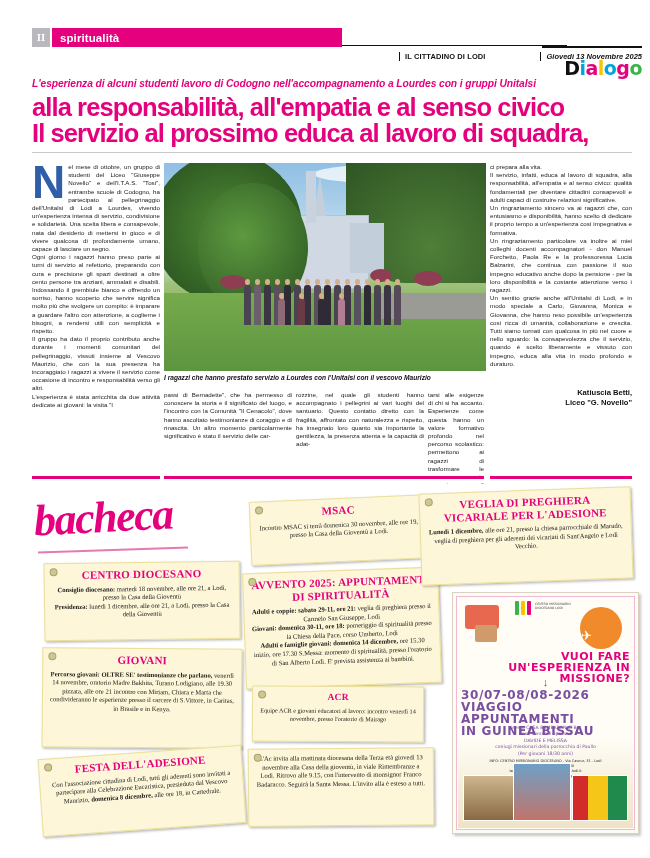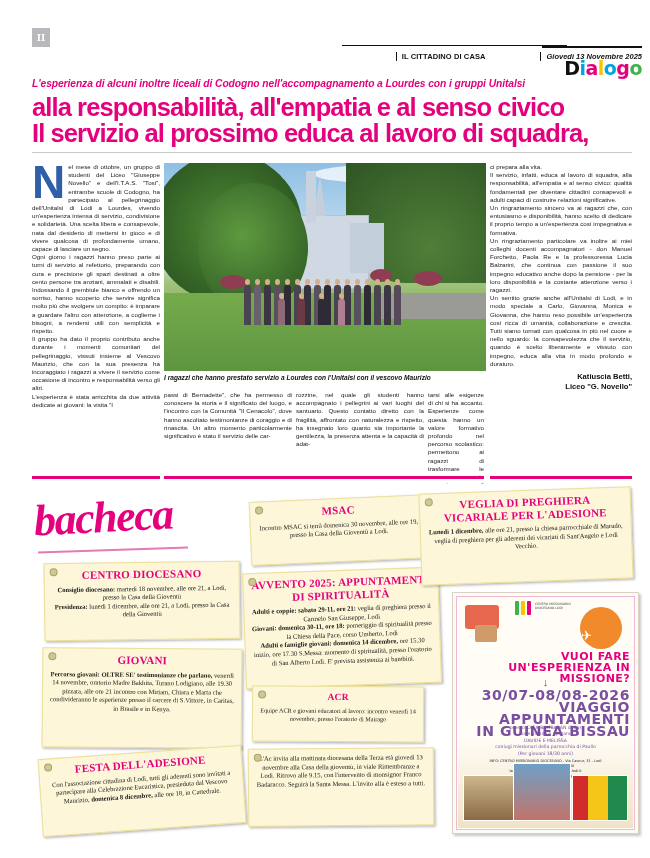--- a/index.html
+++ b/index.html
@@ -44,21 +44,21 @@
   .col{position:absolute;font-size:6.2px;line-height:8.2px;color:#1a1a1a;text-align:justify;
        font-family:"Liberation Sans",sans-serif;}
   .col p{margin:0;}
   .col1{left:32px;top:163px;width:128px;}
   .col2{left:164px;top:391px;width:128px;}
   .col3{left:296px;top:391px;width:128px;}
   .col4{left:428px;top:391px;width:56px;}
   .col5{left:490px;top:163px;width:142px;}
   .dropcap{float:left;font-size:46px;line-height:36px;font-weight:bold;color:#2f5fa8;
            margin:1px 3px 0 0;font-family:"Liberation Sans",sans-serif;}
-  .signature{margin-top:4px;text-align:right;font-weight:bold;font-size:7.6px;line-height:9.5px;
+  .signature{margin-top:20px;text-align:right;font-weight:bold;font-size:7.6px;line-height:9.5px;
              color:#111;}
 
   
   .photo{position:absolute;left:164px;top:163px;width:322px;height:208px;overflow:hidden;}
   .photo .sky{position:absolute;inset:0;background:linear-gradient(#8fbfe4 0%,#bcd9ee 32%,#d6e7f2 45%,#9fc27a 58%,#7fae55 75%,#6ea348 100%);}
   .photo .cloud{position:absolute;background:#f2f7fb;border-radius:50%;opacity:.85;}
   .photo .hill{position:absolute;right:0;top:0;width:140px;height:120px;
                background:radial-gradient(circle at 60% 70%,#4f7f38,#2f5524);border-bottom-left-radius:60px;}
   .photo .treeL{position:absolute;left:-12px;top:-10px;width:150px;height:150px;
                 background:radial-gradient(circle at 50% 50%,#4f8a35,#23491c);border-radius:50%;}
@@ -116,51 +116,54 @@
                border-radius:3px;}
   .poster .bag2{position:absolute;left:22px;top:32px;width:22px;height:17px;background:#cf9b6a;
                 border-radius:2px;}
   .poster .logo-m{position:absolute;left:62px;top:6px;width:58px;height:22px;}
   .poster .logo-m .bar{position:absolute;width:4px;height:14px;top:2px;border-radius:1px;}
   .poster .ptitle{position:absolute;left:8px;right:8px;top:58px;text-align:right;color:#e5007e;
                   font-size:11px;font-weight:bold;line-height:11px;letter-spacing:.4px;
                   font-family:"DejaVu Sans",sans-serif;}
   .poster .arrow{position:absolute;left:50%;top:84px;transform:translateX(-50%);color:#e5007e;
                  font-size:11px;line-height:11px;}
-  .poster .pdate{position:absolute;left:8px;right:8px;top:96px;text-align:right;color:#7a4fa0;
-                 font-size:14px;font-weight:bold;line-height:12px;letter-spacing:.6px;
+  .poster .pdate{position:absolute;left:8px;right:8px;top:96px;text-align:left;color:#7a4fa0;
+                 font-size:12px;font-weight:bold;line-height:12px;letter-spacing:.6px;
                  font-family:"DejaVu Sans",sans-serif;}
   .poster .pdest{position:absolute;left:8px;right:8px;top:132px;text-align:center;color:#7a4fa0;
                  font-size:4.6px;line-height:6.4px;font-family:"DejaVu Sans",sans-serif;}
   .poster .pinfo{position:absolute;left:8px;right:8px;top:166px;text-align:center;color:#2b2b2b;
                  font-size:3.5px;line-height:5px;font-family:"DejaVu Sans",sans-serif;}
   .poster .photos{position:absolute;left:8px;right:8px;bottom:12px;height:58px;}
   .poster .ph{position:absolute;bottom:0;border:1.5px solid #fff;box-sizing:border-box;}
   .poster .ph1{left:2px;width:54px;height:46px;background:linear-gradient(#cdb68e,#8a6a44);}
   .poster .ph2{left:52px;width:58px;height:58px;background:linear-gradient(#6ea0c6,#c2746a);z-index:2;}
   .poster .ph3{right:2px;width:56px;height:46px;
                background:linear-gradient(90deg,#d12b2b 0 28%,#f5c518 28% 64%,#1f8a4c 64% 100%);}
 </style>
 </head>
 <body>
 
 <div class="page">
 
   <div class="masthead">
     <div class="pagenum">II</div>
+    <div class="sectiontab">
+      <span>spiritualità</span>
+    </div>
     <div class="rule-head"></div>
     <div class="logo">D<span class="o1">i</span><span class="o2">a</span><span class="o3">l</span><span class="o1">o</span><span class="o2">g</span><span class="o4">o</span></div>
     <div class="logo-rule"></div>
     <div class="credits">
-      <div class="c1">IL CITTADINO DI CASA</div>
+      <div class="c1">IL CITTADINO DI LODI</div>
       <div class="c2">Giovedì 13 Novembre 2025</div>
     </div>
   </div>
 
-  <div class="kicker">L'esperienza di alcuni inoltre liceali di Codogno nell'accompagnamento a Lourdes con i gruppi Unitalsi</div>
+  <div class="kicker">L'esperienza di alcuni studenti lavoro di Codogno nell'accompagnamento a Lourdes con i gruppi Unitalsi</div>
   <div class="headline">
     <div>alla responsabilità, all'empatia e al senso civico</div>
     <div>Il servizio al prossimo educa al lavoro di squadra,</div>
   </div>
   <div class="hr-thin"></div>
 
   <div class="photo">
     <div class="sky"></div>
     <div class="cloud" style="left:30px;top:6px;width:90px;height:22px;"></div>
     <div class="cloud" style="left:150px;top:2px;width:120px;height:18px;"></div>

